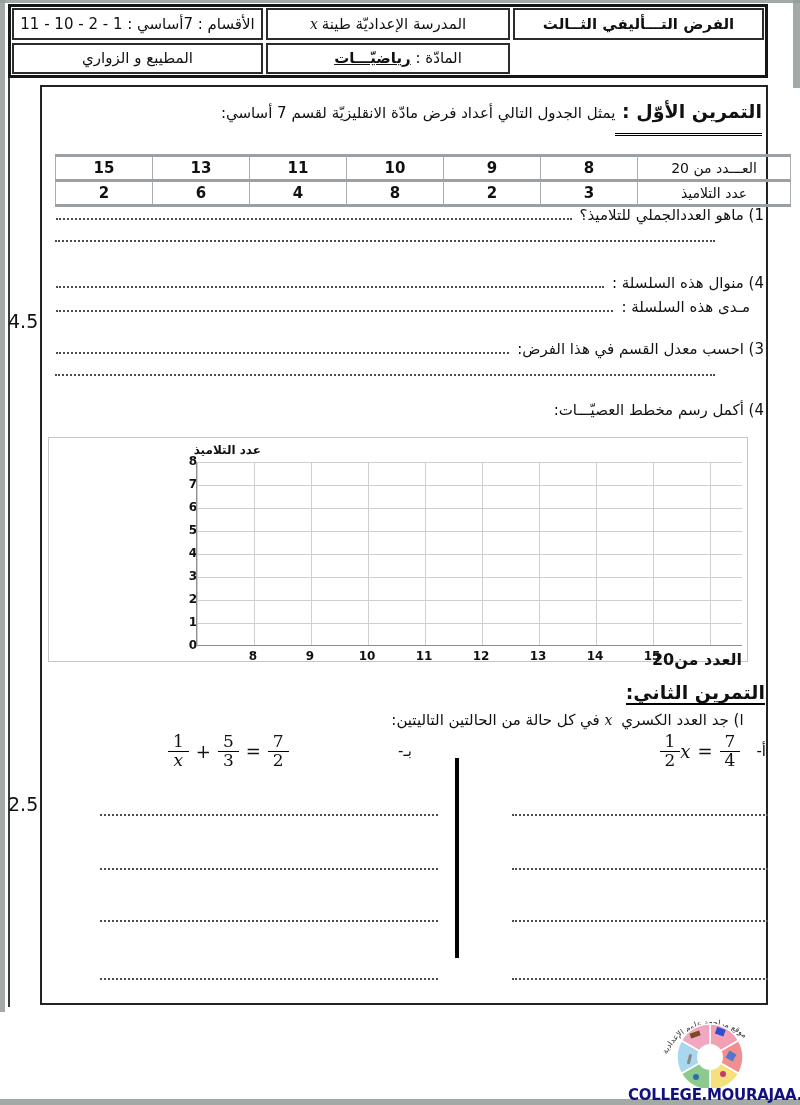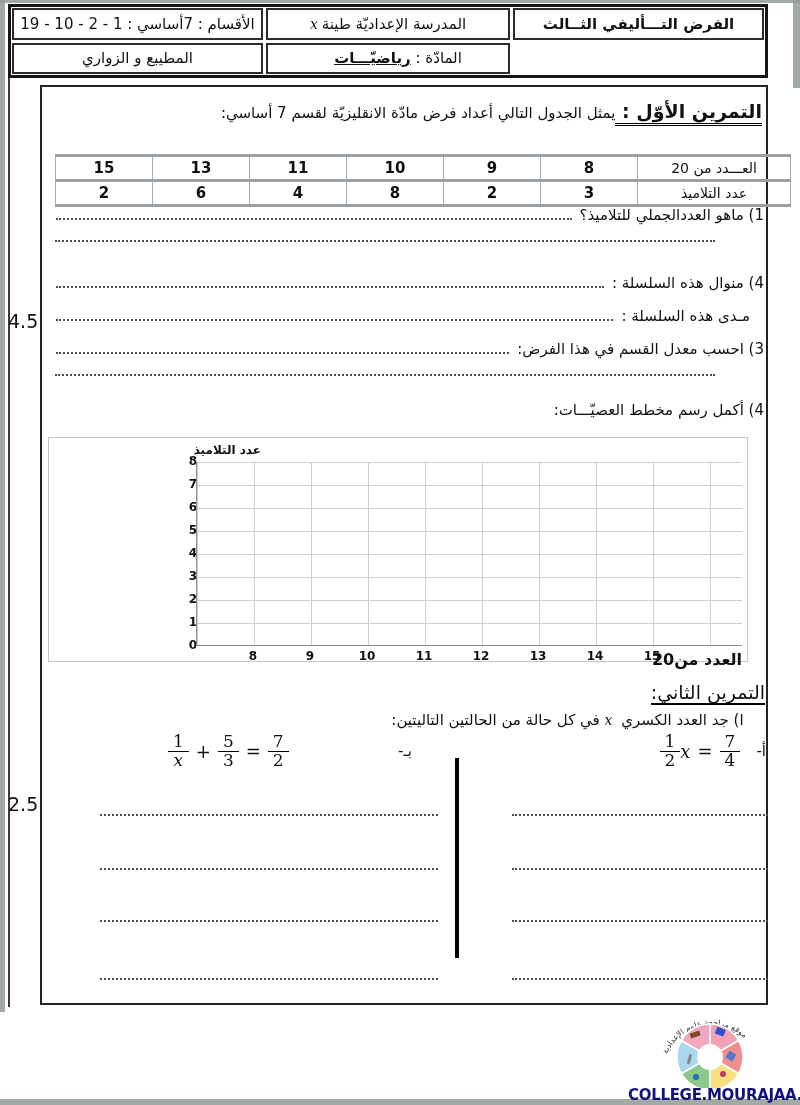--- a/index.html
+++ b/index.html
@@ -22,23 +22,23 @@
 
   
   .vline{left:8px;top:78px;width:0;height:929px;border-left:2px solid #3a3a3a;}
   .pts{width:30px;left:8px;text-align:left;font-size:19px;}
 
   
   .frame{left:40px;top:85px;width:728px;height:920px;border:2px solid #232323;box-sizing:border-box;}
 
   
   .ex1title{left:50px;top:100px;width:712px;direction:rtl;text-align:right;font-size:15px;}
-  .extitle-txt{font-weight:700;font-size:19px;border-bottom:3px double #000;padding-bottom:1px;}
+  .extitle-txt{font-weight:700;font-size:19px;border-bottom:3px double #000;padding-bottom:11px;}
   .ex2title{left:420px;top:681px;width:345px;direction:rtl;text-align:right;}
-  .ex2title .extitle2{font-weight:400;font-size:19px;border-bottom:2px solid #000;}
+  .ex2title .extitle2{font-weight:700;font-size:19px;border-bottom:2px solid #000;}
 
   
   .stats{left:55px;top:154px;border-collapse:collapse;direction:rtl;
          border-top:3px solid #9aa0a4;border-bottom:3px solid #9aa0a4;}
   .stats td{border:1px solid #a9adb1;text-align:center;font-size:15px;height:22px;padding:0 2px;}
   .stats tr:first-child td{border-bottom:3px solid #9aa0a4;}
   .stats .rowhead{width:148px;font-size:14px;}
   .stats .num{width:92px;font-weight:700;}
 
   
@@ -84,21 +84,21 @@
 </head>
 <body>
 
 <div class="edge" style="left:0;top:0;width:800px;height:3px;"></div>
 <div class="edge" style="left:0;top:0;width:5px;height:1012px;"></div>
 <div class="edge" style="left:793px;top:0;width:7px;height:88px;"></div>
 <div class="edge" style="left:0;top:1099px;width:800px;height:6px;"></div>
 
 <div class="abs hdr">
   <div class="cell">
-      <span>الأقسام : 7أساسي : 1 - 2 - 10 - 19</span>
+      <span>الأقسام : 7أساسي : 1 - 2 - 10 - 11</span>
     </div>
   <div class="cell">
     <span><span>المدرسة الإعداديّة طينة</span><span class="mathx">x</span></span>
   </div>
   <div class="cell b">
       <span>الفرض التـــأليفي الثــالث</span>
     </div>
   <div class="cell">
       <span>المطيبع  و الزواري</span>
     </div>
@@ -144,21 +144,21 @@
 <div class="abs qline" style="top:206px;">
   <span class="qtxt">1) ماهو العددالجملي للتلاميذ؟</span>
   <span class="dots"></span>
 </div>
 <div class="abs dotline" style="left:55px;top:240px;width:660px;"></div>
 
 <div class="abs qline" style="top:274px;">
   <span class="qtxt">4) منوال هذه السلسلة :</span>
   <span class="dots"></span>
 </div>
-<div class="abs qline" style="top:307px;">
+<div class="abs qline" style="top:298px;">
   <span class="qtxt" style="margin-right:14px;">مـدى هذه السلسلة :</span>
   <span class="dots"></span>
 </div>
 <div class="abs qline" style="top:340px;">
   <span class="qtxt">3) احسب معدل القسم في هذا الفرض:</span>
   <span class="dots"></span>
 </div>
 <div class="abs dotline" style="left:55px;top:374px;width:660px;"></div>
 <div class="abs qline" style="top:401px;">
   <span class="qtxt">4) أكمل رسم مخطط العصيّـــات:</span>

